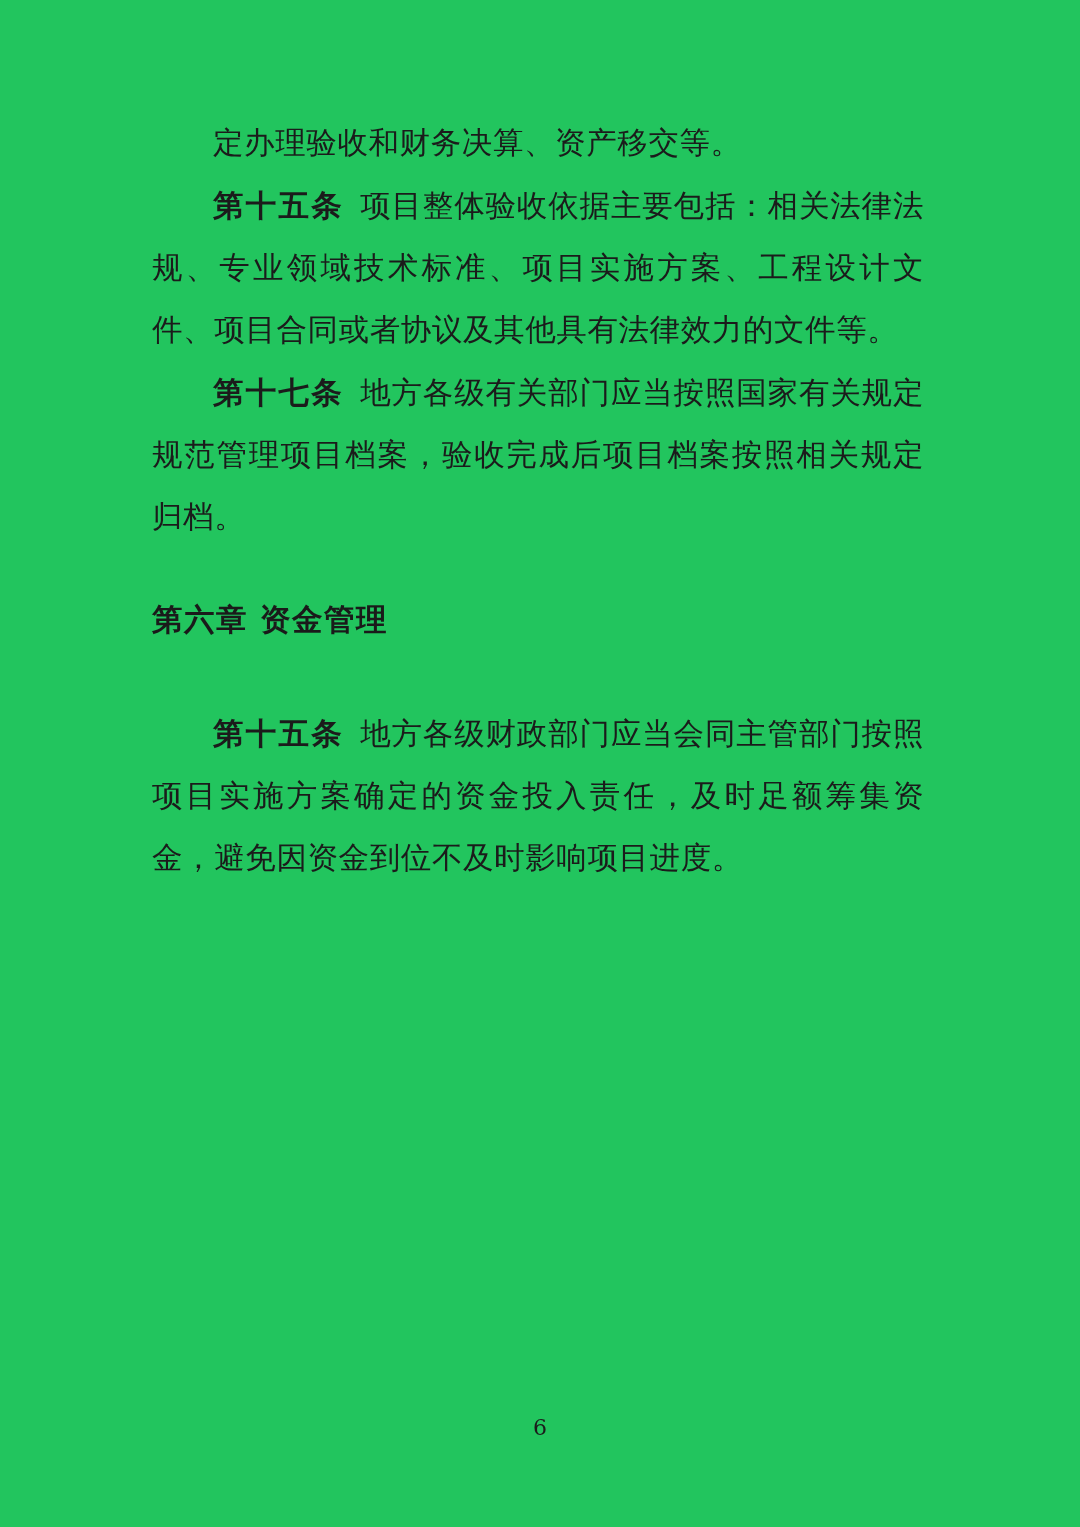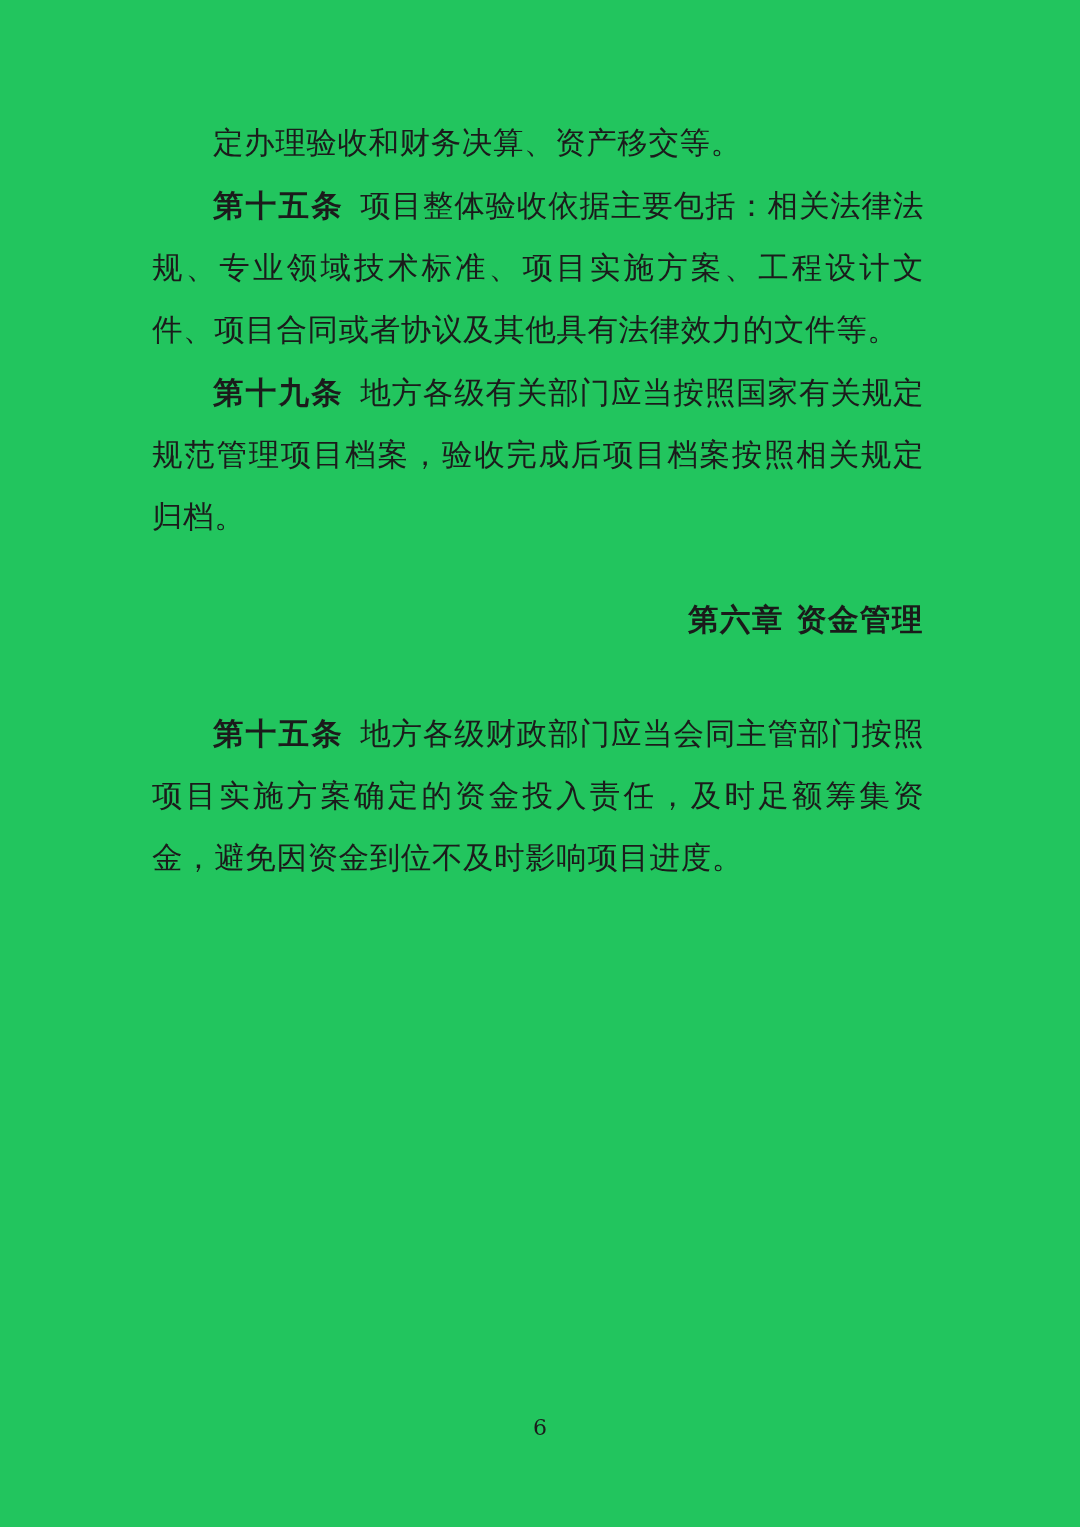--- a/index.html
+++ b/index.html
@@ -43,21 +43,21 @@
   }
   .article-label {
     font-weight: bold;
     letter-spacing: 2px;
   }
   .gap-after-label {
     display: inline-block;
     width: 16px;
   }
   .chapter-heading {
-    text-align: right;
+    text-align: left;
     font-size: 30.5px;
     font-weight: bold;
     letter-spacing: 1.5px;
     margin: 0;
     line-height: 62px;
   }
   .spacer-before-chapter { height: 40px; }
   .spacer-after-chapter { height: 52px; }
   .page-number {
     position: absolute;
@@ -80,21 +80,21 @@
       <span>定办理验收和财务决算、资产移交等。</span>
     </p>
 
     <p class="para indent">
       <span class="article-label">第十五条</span><span class="gap-after-label"></span><span>项目整体验收依据主要包括：相关法律法规、专业领域技术标准、项目实施方案、工程设计文件、项目合同或者协议及其他具有法律效力的文件等。</span>
     </p>
 
 
 
     <p class="para indent">
-      <span class="article-label">第十九条</span><span class="gap-after-label"></span><span>地方各级有关部门应当按照国家有关规定规范管理项目档案，验收完成后项目档案按照相关规定归档。</span>
+      <span class="article-label">第十七条</span><span class="gap-after-label"></span><span>地方各级有关部门应当按照国家有关规定规范管理项目档案，验收完成后项目档案按照相关规定归档。</span>
     </p>
 
     <div class="spacer-before-chapter"></div>
 
     <h2 class="chapter-heading">第六章  资金管理</h2>
 
     <div class="spacer-after-chapter"></div>
 
 
     <p class="para indent">

